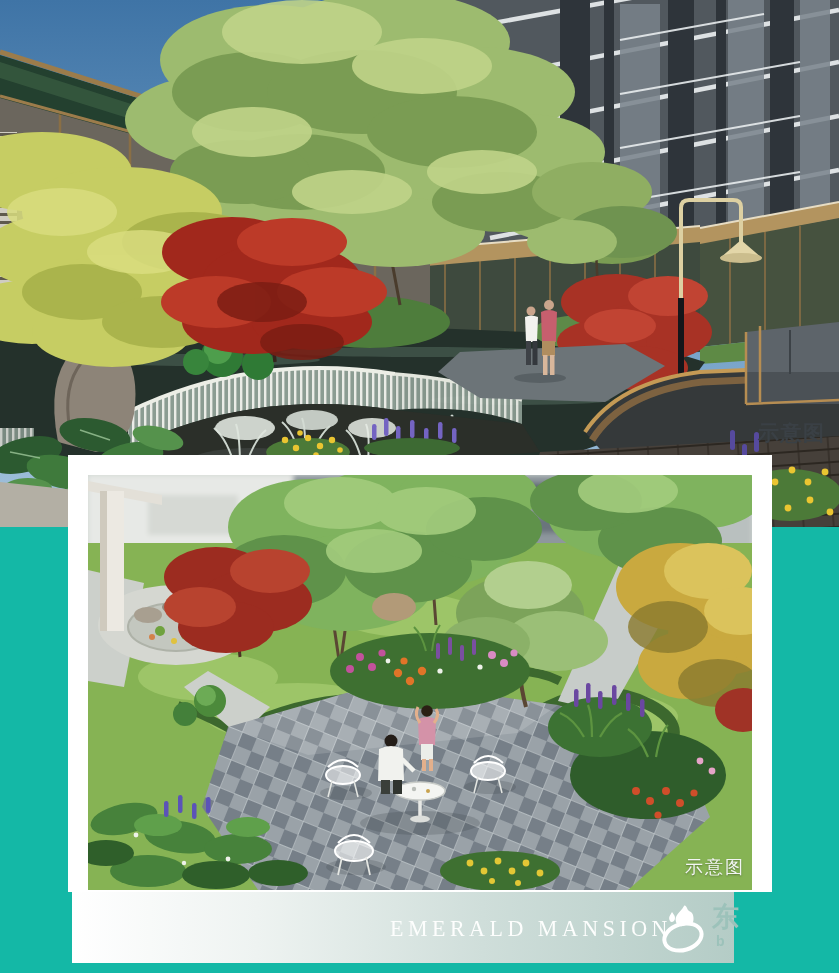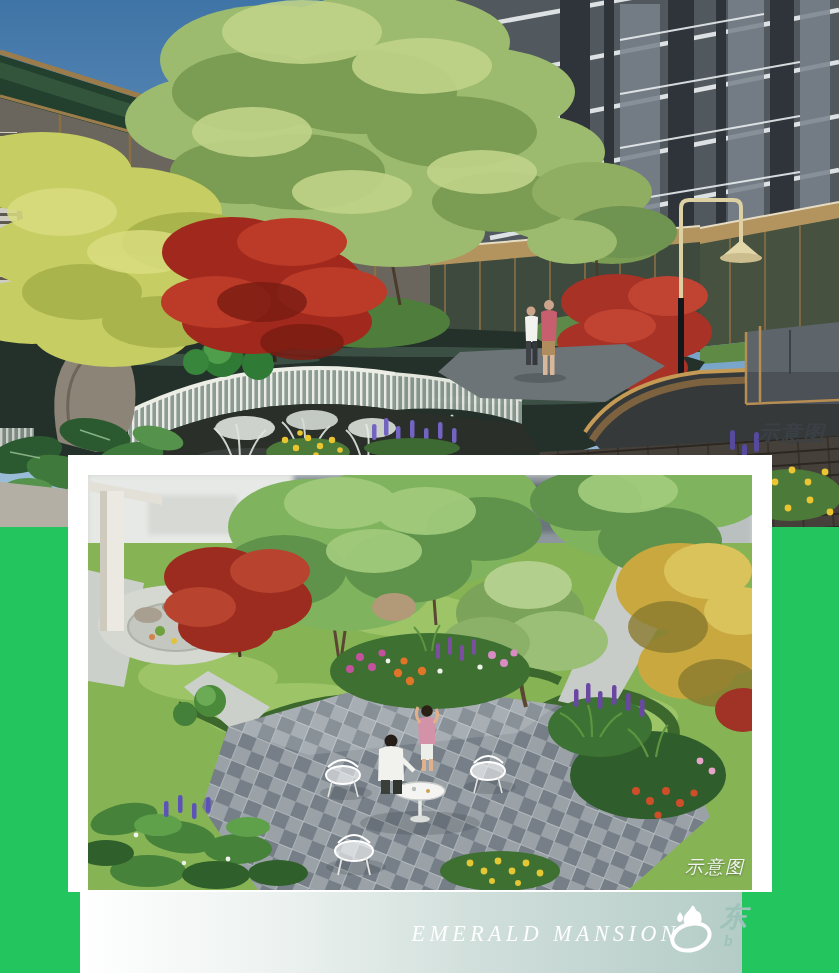--- a/index.html
+++ b/index.html
@@ -1,29 +1,29 @@
 <!DOCTYPE html>
 <html><head>
 <meta charset="utf-8">
 <style>
   html,body{margin:0;padding:0;background:#ffffff;}
-  .canvas{position:relative;width:839px;height:973px;background:#22c55e;overflow:hidden;
-          font-family:"Liberation Sans",sans-serif;font-style:italic;}
+  .canvas{position:relative;width:839px;height:973px;background:#14b8a6;overflow:hidden;
+          font-family:"Liberation Sans",sans-serif;}
   .abs{position:absolute;}
   
   .top-render{left:0;top:0;width:839px;height:527px;}
   .top-caption{left:758px;top:419px;width:80px;font-size:21px;font-weight:600;
                color:#3a4045;letter-spacing:1.5px;white-space:nowrap;}
   
   .card{left:68px;top:455px;width:704px;height:437px;background:#ffffff;}
   .card-photo{left:20px;top:20px;width:664px;height:415px;}
   .bottom-caption{left:617px;top:400px;font-size:18px;font-weight:500;color:#f2f5f3;
                   letter-spacing:2px;text-shadow:0 1px 2px rgba(0,0,0,.35);white-space:nowrap;}
   
-  .footer-bar{left:80px;top:892px;width:662px;height:82px;
+  .footer-bar{left:72px;top:892px;width:662px;height:71px;
               background:linear-gradient(to right,#ffffff 0%,#eef3f1 28%,#cfdeda 62%,#b4ccc6 100%);
               display:flex;align-items:center;justify-content:flex-end;}
   .footer-title{font-family:"Liberation Serif",serif;font-size:22px;font-weight:400;
                 color:#fdfefd;letter-spacing:4.5px;padding-right:62px;white-space:nowrap;
                 transform:scaleY(1.08);}
   .watermark{position:absolute;right:-18px;top:12px;width:92px;height:52px;}
   .wm-char{position:absolute;left:52px;top:0px;font-size:27px;font-weight:700;color:#9cc2ba;line-height:1;}
   .wm-sub{position:absolute;left:56px;top:30px;font-size:14px;font-weight:700;color:#9cc2ba;line-height:1;}
   svg{display:block;}
 </style>

